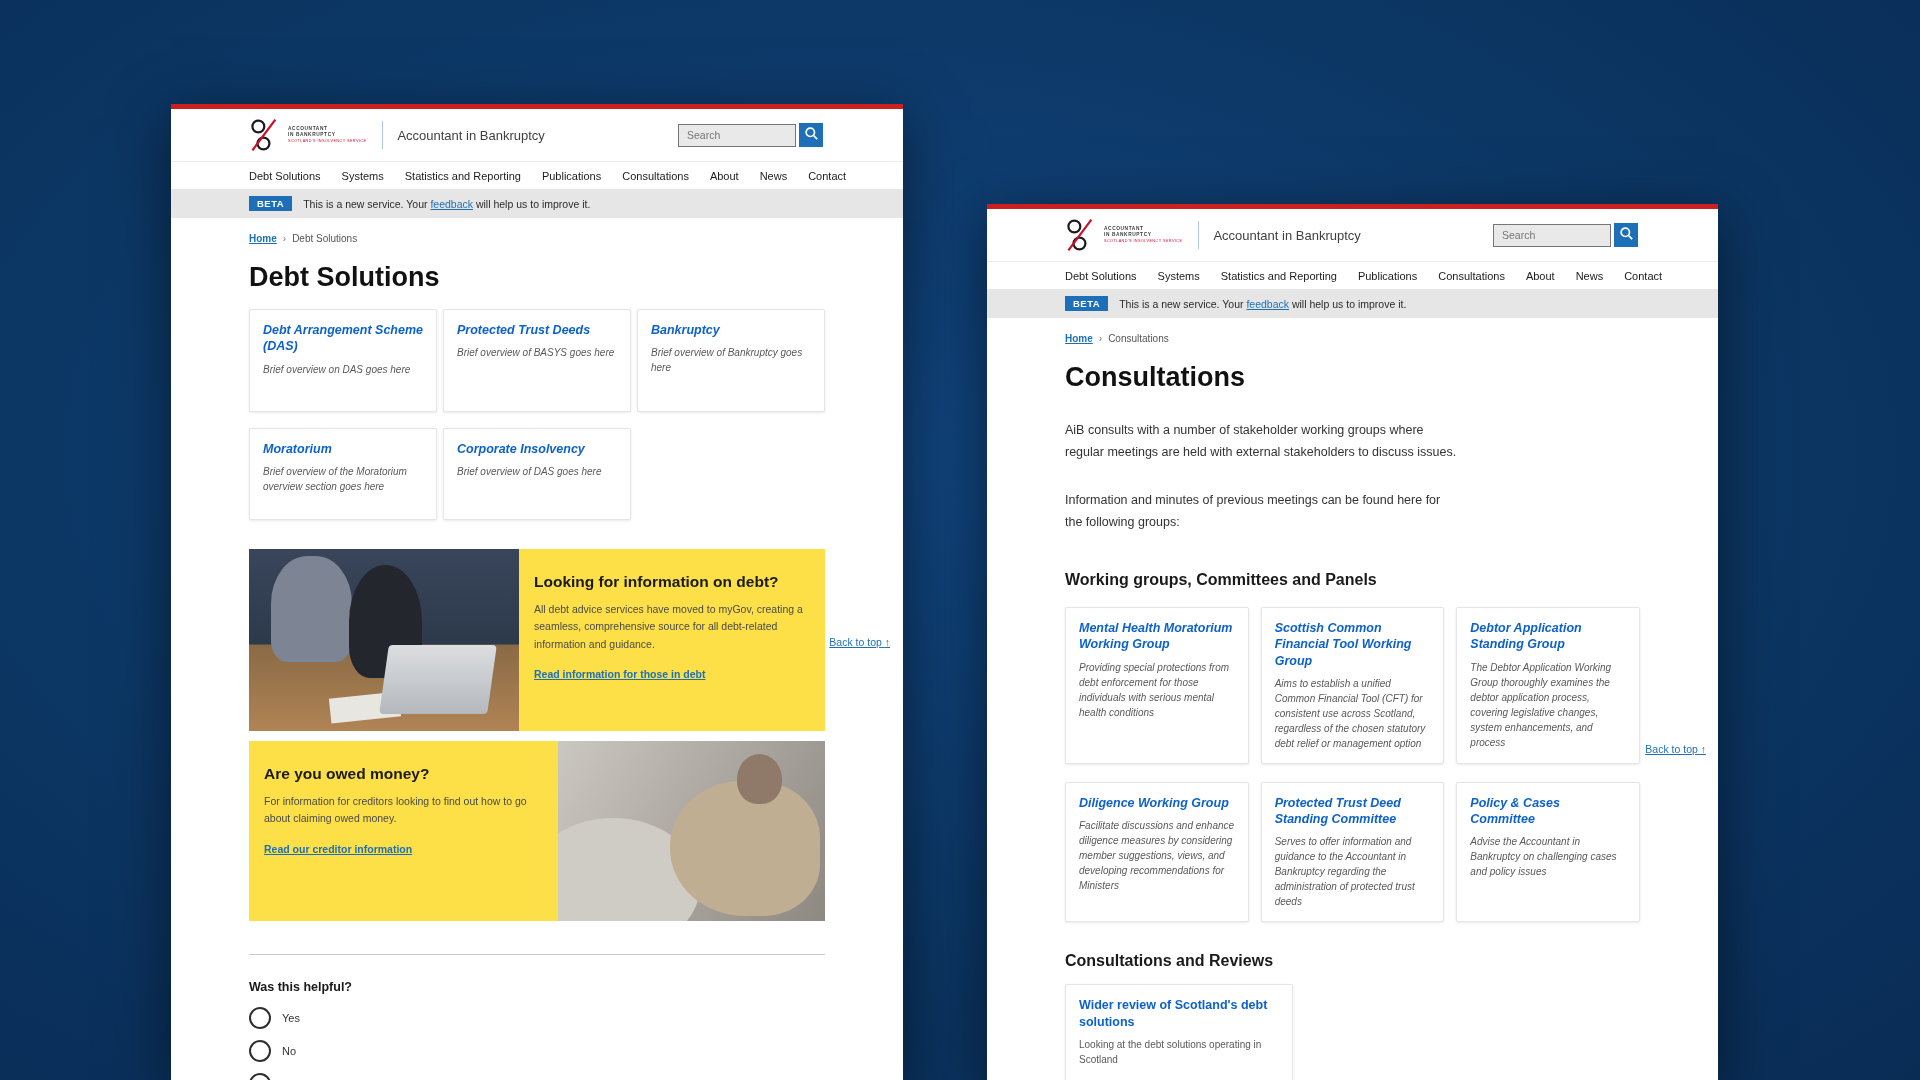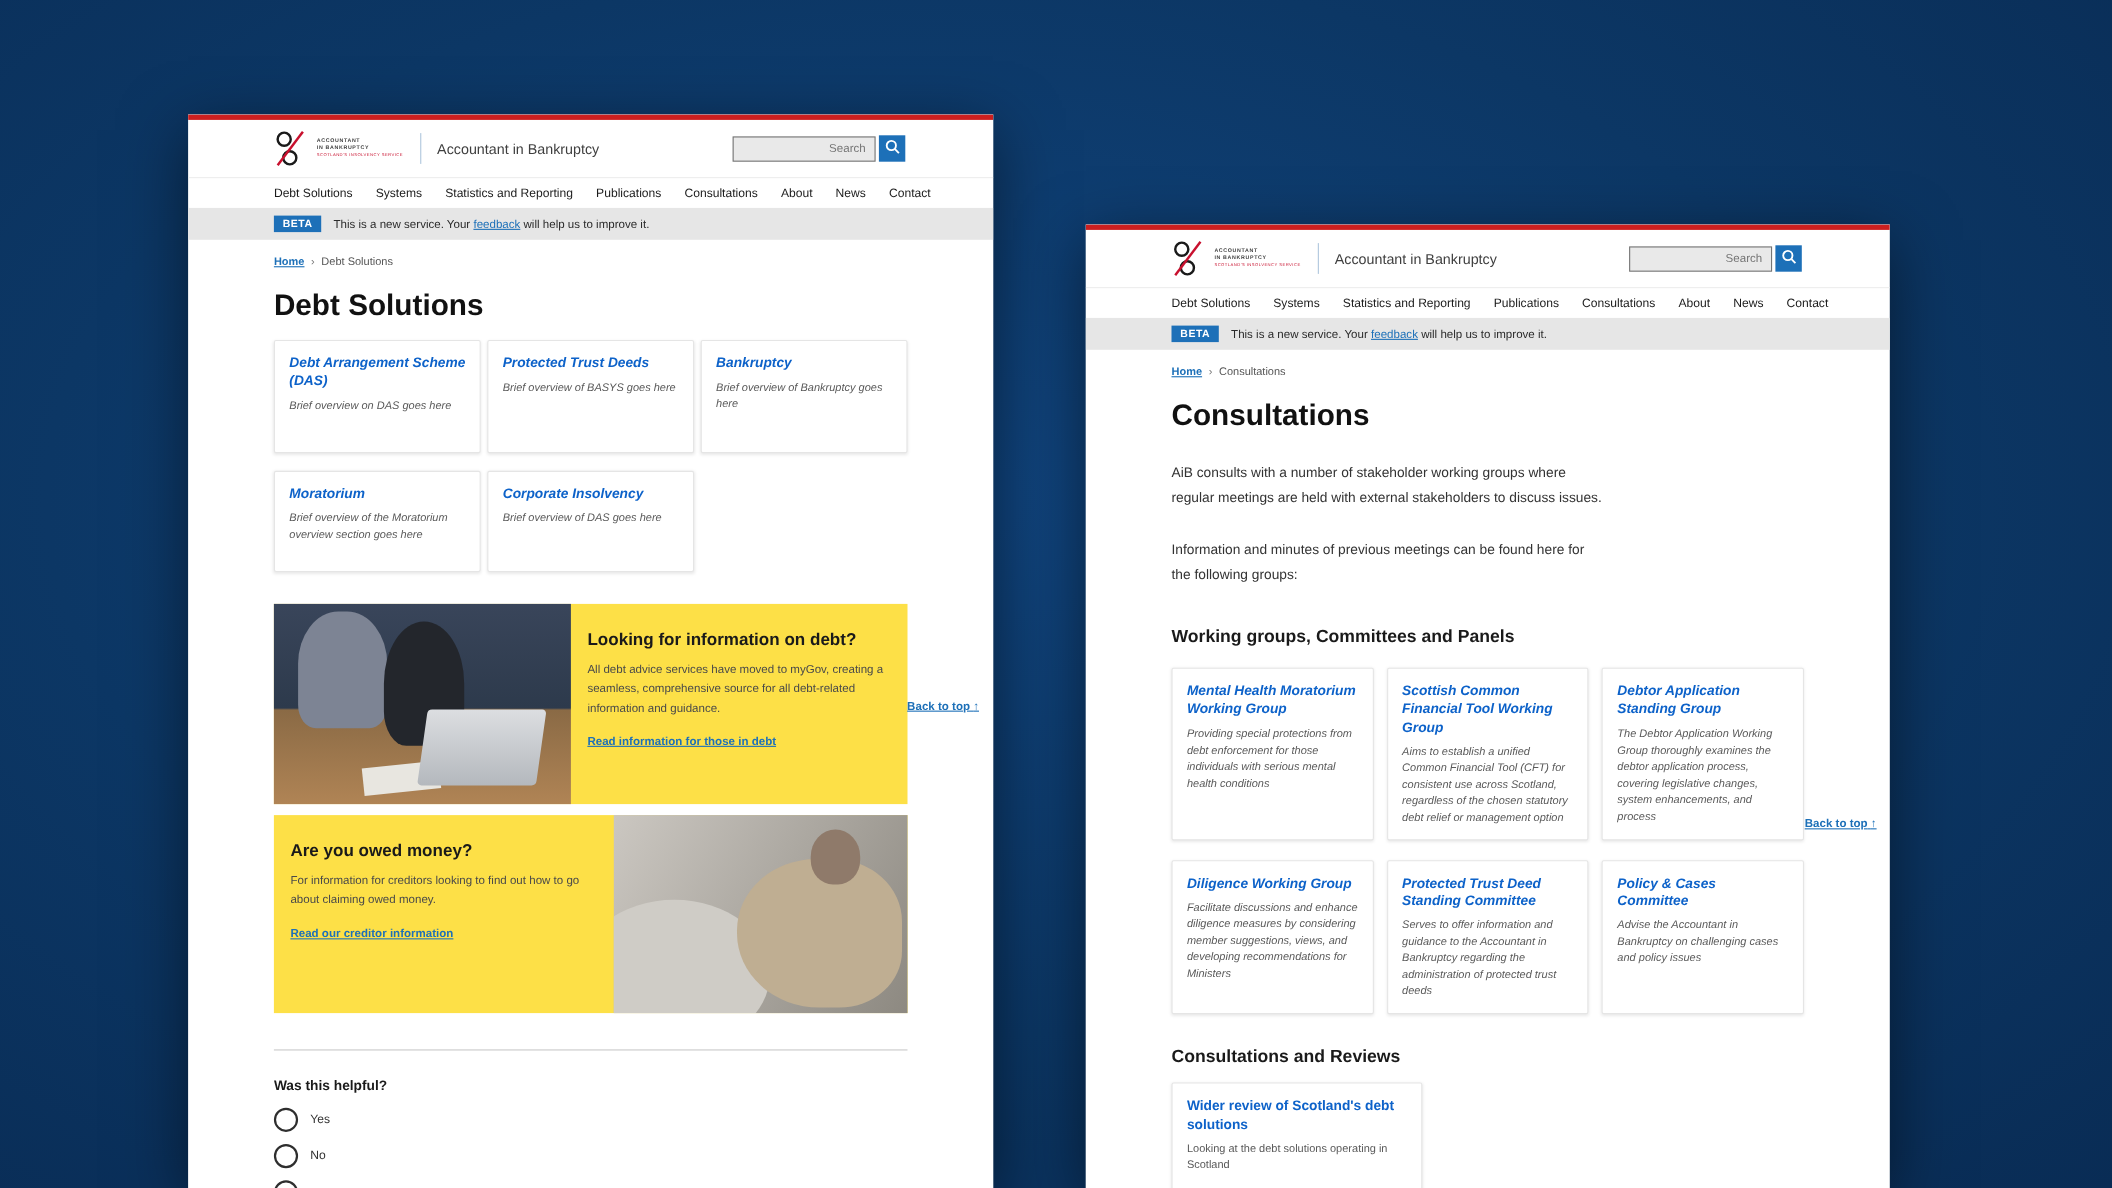--- a/index.html
+++ b/index.html
@@ -21,22 +21,22 @@
   .hdr { display:flex; align-items:center; height:52px; padding:0 80px 0 78px; }
   .logo { display:flex; align-items:center; gap:5px; }
   .logo svg { display:block; }
   .logo-text { line-height:1.25; }
   .logo-text .lt { font-size:4.8px; letter-spacing:.6px; color:#3c3c3c; font-weight:bold; display:block;}
   .logo-text .lr { font-size:3.8px; letter-spacing:.4px; color:#c8102e; display:block; margin-top:1px;}
   .hdr-divider { width:1px; height:28px; background:#aec6dd; margin:0 14px 0 16px; }
   .brand { font-size:13px; color:#3f3f3f; }
   .search { margin-left:auto; display:flex; align-items:center; }
   .search input {
-    width:130px; height:23px; border:1px solid #757575; background:#e9e9e9;
-    font-size:10.5px; padding:0 8px; font-family:"Liberation Sans",sans-serif; color:#333;text-align:right;
+    width:118px; height:23px; border:1px solid #757575; background:#e9e9e9;
+    font-size:10.5px; padding:0 8px; font-family:"Liberation Sans",sans-serif; color:#333;
   }
   .search button { width:24px; height:24px; background:#1d70b8; border:none; margin-left:3px; display:flex; align-items:center; justify-content:center; cursor:pointer; }
 
   
   .nav { display:flex; align-items:center; gap:21px; height:28px; padding:0 78px; border-top:1px solid #ededed; }
   .nav span { font-size:11px; color:#1c1c1c; white-space:nowrap; cursor:pointer; }
 
   
   .beta { display:flex; align-items:center; gap:11px; height:29px; padding:0 78px; background:#e6e6e6; }
   .beta-badge { background:#1d70b8; color:#fff; font-weight:bold; font-size:9.5px; padding:2px 8px; letter-spacing:.5px; }
@@ -78,21 +78,21 @@
   .photo.couple { background:linear-gradient(180deg,#39455a 0%,#2d3a4c 52%,#8a6a45 53%,#b08455 100%); }
   .photo.couple .blob1 { position:absolute; left:8%; top:4%; width:30%; height:58%; background:#7d8494; border-radius:45% 45% 20% 20%; }
   .photo.couple .blob2 { position:absolute; left:37%; top:9%; width:27%; height:62%; background:#23262c; border-radius:50% 50% 28% 28%; }
   .photo.couple .laptop { position:absolute; right:10%; bottom:9%; width:40%; height:38%; background:linear-gradient(#dcdee1,#b4b8bd); transform:skewX(-8deg); border-radius:4px; }
   .photo.couple .paper { position:absolute; left:30%; bottom:6%; width:26%; height:14%; background:#e8e6e0; transform:rotate(-6deg); }
   .photo.man { background:linear-gradient(120deg,#cbc7c1 0%,#a9a59e 55%,#8d8981 100%); }
   .photo.man .couch { position:absolute; left:-12%; bottom:-18%; width:65%; height:75%; background:#cfccc6; border-radius:50%; }
   .photo.man .coat { position:absolute; right:2%; top:22%; width:56%; height:75%; background:#bfae92; border-radius:48% 42% 38% 50%; }
   .photo.man .head { position:absolute; right:16%; top:7%; width:17%; height:28%; background:#8f7a6a; border-radius:50% 50% 45% 45%; }
 
-  .back-top { position:absolute; font-size:10.5px; color:#1d70b8; font-weight:bold; text-decoration:underline; cursor:pointer; white-space:nowrap; }
+  .back-top { position:absolute; font-size:10.5px; color:#1d70b8; font-weight:normal; text-decoration:underline; cursor:pointer; white-space:nowrap; }
   .panel.left  .back-top { top:532px; right:13px; }
   .panel.right .back-top { top:539px; right:12px; }
 
   .rule { border:none; border-top:1px solid #c9c9c9; margin-top:33px; }
   .helpful { margin-top:25px; }
   .helpful h4 { font-size:12.5px; color:#1a1a1a; margin-bottom:13px; font-weight:bold; }
   .radio-row { display:flex; align-items:center; gap:11px; margin-bottom:11px; }
   .radio { width:22px; height:22px; border:2px solid #2e2e2e; border-radius:50%; background:#fff; flex:none; cursor:pointer; }
   .radio-row label { font-size:11px; color:#333; }
 

